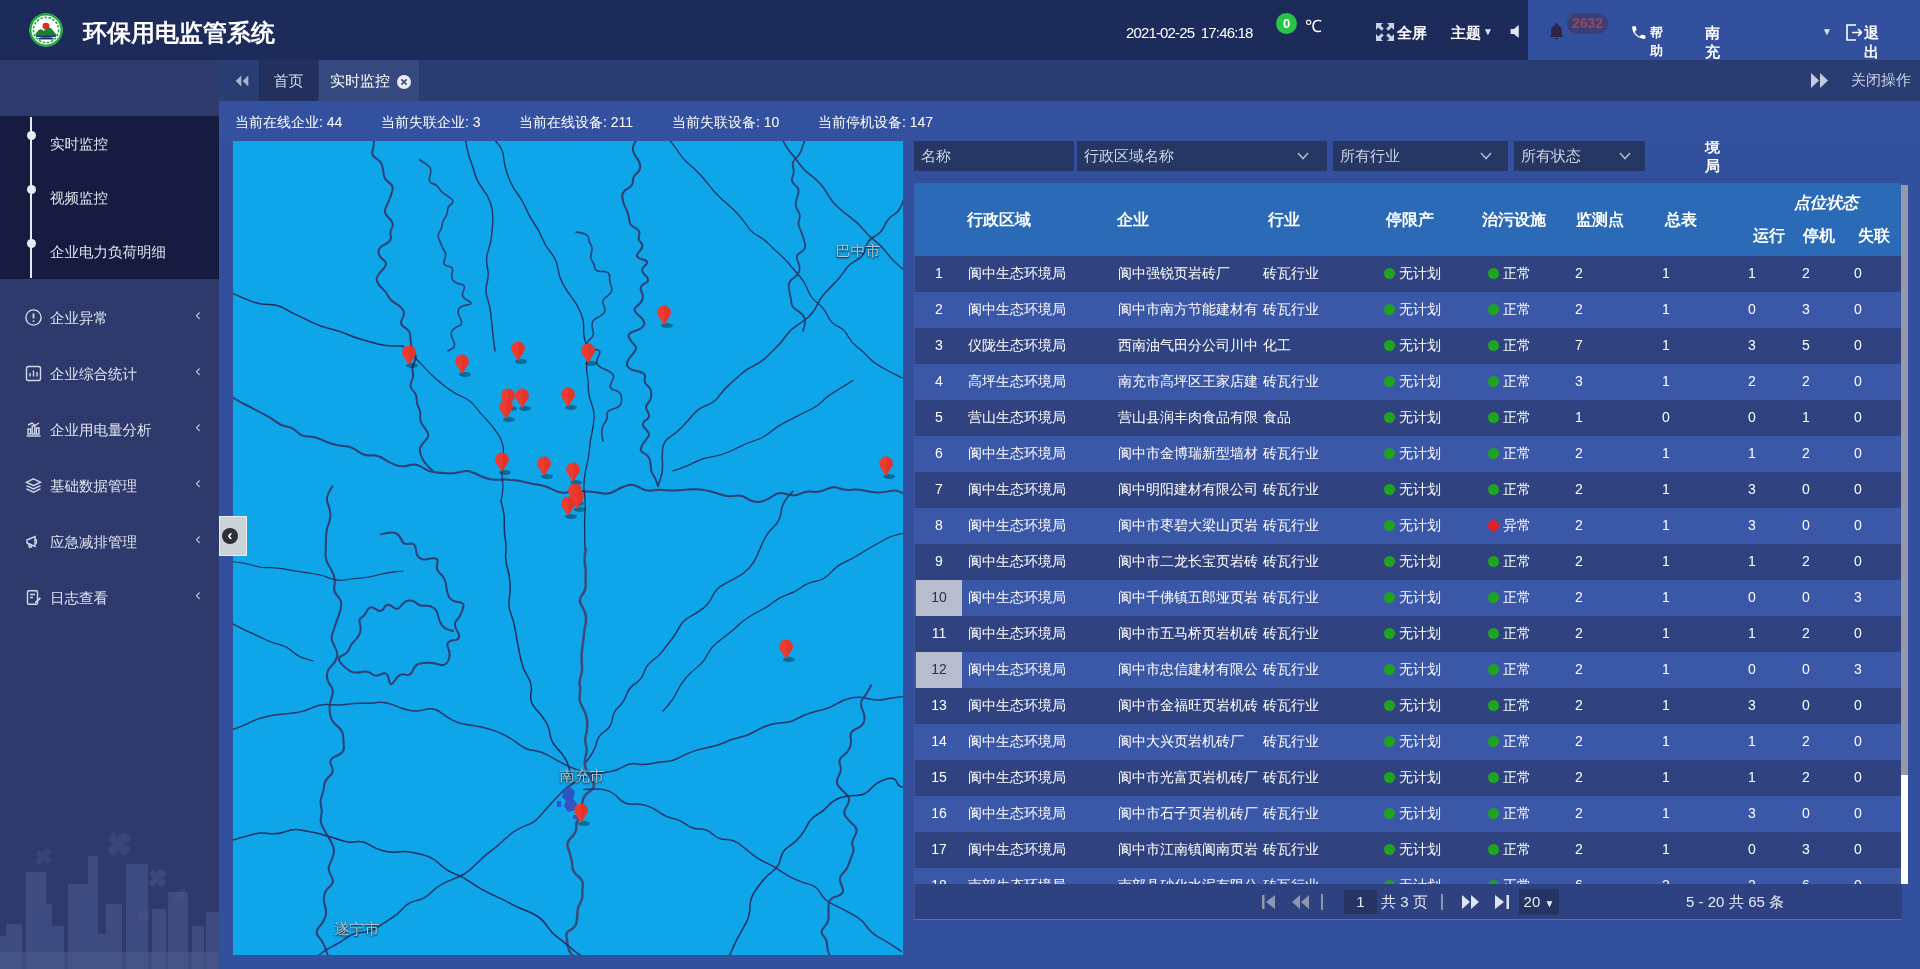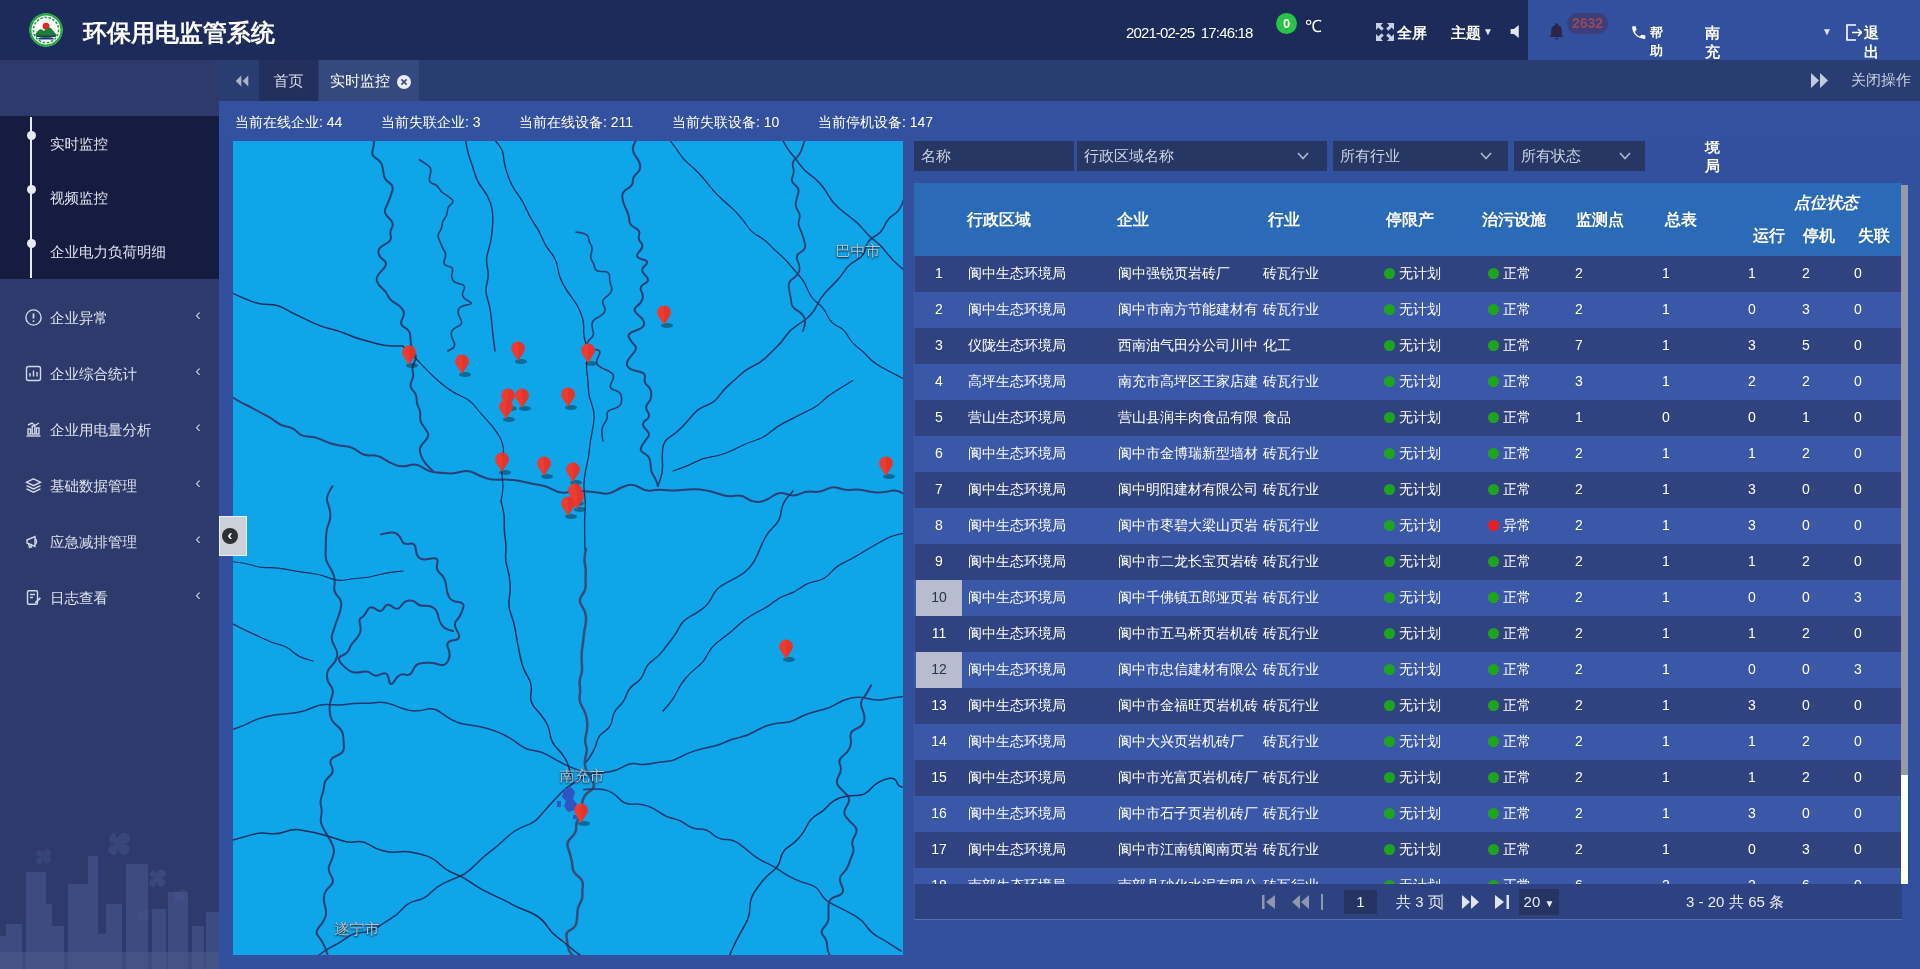--- a/index.html
+++ b/index.html
@@ -536,28 +536,28 @@
     </div>
     <div id="pager">
 <svg width="14" height="14" viewBox="0 0 14 14" style="position:absolute;left:348px;top:11px" fill="#8d97ad">
         <path d="M0 0 h2.5 v14 H0 Z M13 0 L4 7 13 14 Z"></path>
       </svg>
 <svg width="17" height="14" viewBox="0 0 17 14" style="position:absolute;left:378px;top:11px" fill="#8d97ad">
         <path d="M8 0 L0 7 8 14 Z M17 0 L9 7 17 14 Z"></path>
       </svg>
 <div class="pgsep" style="left:407px"></div>
 <div style="left:430px;width:33px;height:24px;top:6px!important;line-height:24px!important;background:#253462;text-align:center">1</div>
-<div style="left:482px">共 3 页</div>
+<div style="left:467px">共 3 页</div>
 <div class="pgsep" style="left:527px"></div>
 <svg width="17" height="14" viewBox="0 0 17 14" style="position:absolute;left:548px;top:11px" fill="#dfe5f0">
         <path d="M0 0 L8 7 0 14 Z M9 0 L17 7 9 14 Z"></path>
       </svg>
 <svg width="14" height="14" viewBox="0 0 14 14" style="position:absolute;left:581px;top:11px" fill="#dfe5f0">
         <path d="M0 0 L9 7 0 14 Z M11.5 0 h2.5 v14 h-2.5 Z"></path>
       </svg>
 <div style="left:605px;width:40px;height:26px;top:5px!important;line-height:26px!important;background:#253462;text-align:center">20&nbsp;<span style="font-size:10px">▼</span></div>
-<div style="left:772px">3 - 20</div>
+<div style="left:772px">5 - 20</div>
       <div style="left:815px">共 65 条</div>
 </div>
   </div>
 <div id="scroll">
     <b></b>
   </div>
 <div style="position:absolute;left:914px;top:183px;width:1px;height:737px;background:#4a5f9f;opacity:0.55"></div>
 </body></html>

